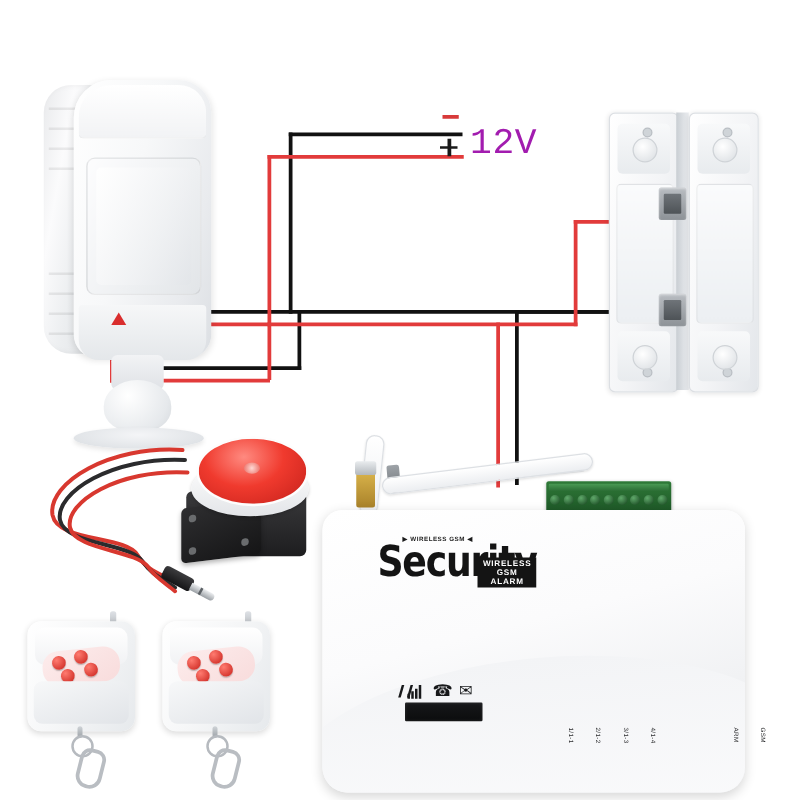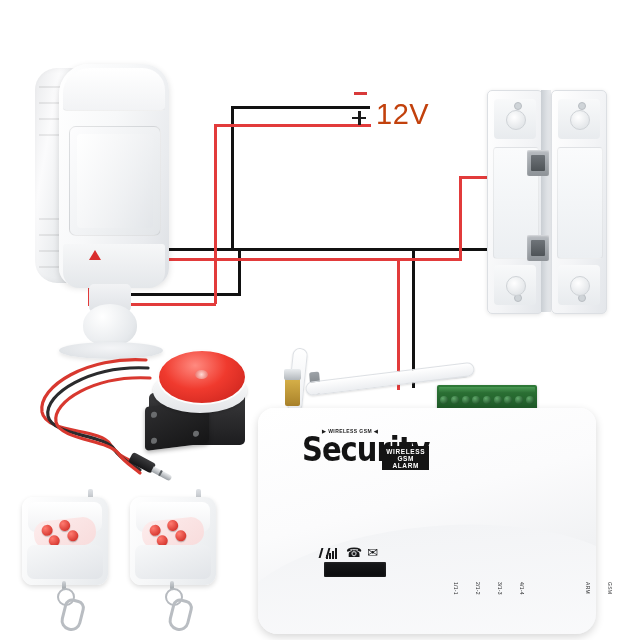--- a/index.html
+++ b/index.html
@@ -12,21 +12,21 @@
   .wire.blk{background:#111111;}
   .wire.red{background:#e23b3b;}
 
   
   #supply{position:absolute;left:352px;top:100px;display:flex;align-items:center;gap:4px;}
   #supply .minus{position:absolute;left:2px;top:-8px;width:13px;height:3px;background:#d83a3a;}
   #supply .plus{position:relative;width:14px;height:14px;margin-top:6px;}
   #supply .plus:before,#supply .plus:after{content:"";position:absolute;background:#1a1a1a;}
   #supply .plus:before{left:0;top:6px;width:14px;height:2.5px;}
   #supply .plus:after{left:6px;top:0;width:2.5px;height:14px;}
-  #volt{font-family:Liberation Sans, sans-serif;font-size:29px;color:#c2410c;
+  #volt{font-family:Liberation Mono, monospace;font-size:29px;color:#a21caf;
         letter-spacing:.5px;margin-left:6px;line-height:1;}
 
   
   #pir{position:absolute;left:33px;top:58px;width:145px;height:250px;}
   .pir-fins{position:absolute;left:2px;top:10px;width:46px;height:215px;
     background:linear-gradient(100deg,#e9eaec 0%,#fbfbfc 30%,#eceef0 60%,#dfe2e5 100%);
     border-radius:22px 10px 10px 22px;box-shadow:inset -3px 0 6px rgba(0,0,0,.06);}
   .pir-fins i{position:absolute;left:4px;width:38px;height:1.5px;background:rgba(0,0,0,.07);}
   .pir-body{position:absolute;left:26px;top:6px;width:110px;height:222px;
     background:linear-gradient(105deg,#ffffff 0%,#f7f8f9 42%,#e9ebee 78%,#dcdfe3 100%);

